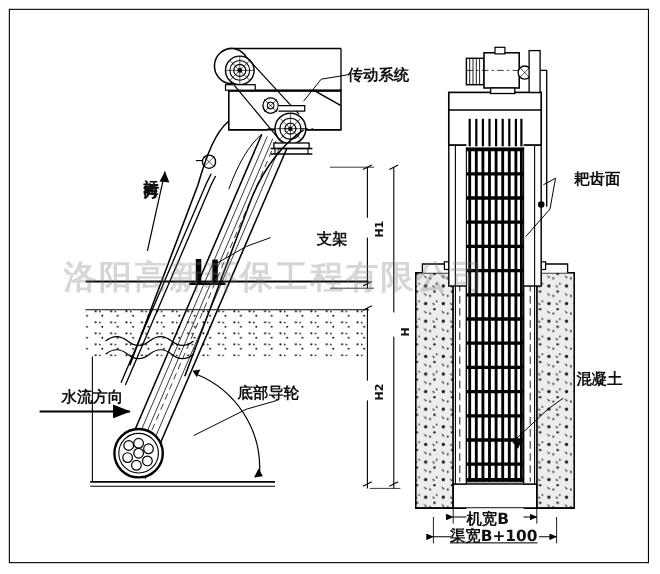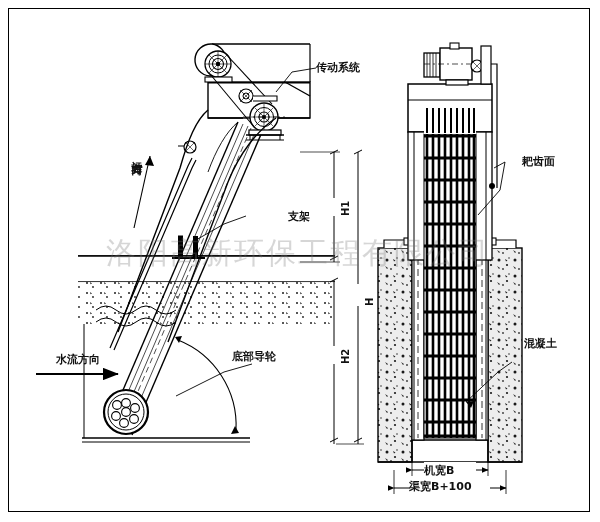--- a/index.html
+++ b/index.html
@@ -13,50 +13,49 @@
   #frame{
     position:absolute;left:8px;top:8px;
     width:582px;height:504px;
     border:1px solid #000;
     box-sizing:border-box;
   }
   #canvas{position:absolute;left:0;top:0;width:600px;height:522px;}
   .lbl{
     position:absolute;
     font-family:"DejaVu Sans","Liberation Sans",sans-serif;
-    font-size:11px;
+    font-size:14px;
     font-weight:bold;
     color:#111;
     white-space:nowrap;
     letter-spacing:0px;
   }
   .lbl.vert{
     writing-mode:vertical-rl;
     text-orientation:upright;
     letter-spacing:1px;
   }
   .lbl.small{font-size:10px;}
   .lbl.rot90{
     transform:rotate(-90deg);
     transform-origin:left top;
   }
   #watermark{
     position:absolute;
     left:58px;top:236px;
     width:470px;height:34px;
     font-size:30px;
-    font-weight:normal;
+    font-weight:bold;
     color:rgba(120,120,120,0.30);
     letter-spacing:2px;
     white-space:nowrap;
     overflow:hidden;
     font-family:"DejaVu Sans","Liberation Sans",sans-serif;
     line-height:34px;
     pointer-events:none;
-    margin-left:48px;
   }
 </style>
 </head>
 <body>
 
 <div id="stage">
 
   <div id="frame"></div>
 
   <svg id="canvas" viewBox="0 0 600 522" xmlns="http://www.w3.org/2000/svg">
@@ -367,29 +366,29 @@
   <div id="watermark">洛阳高新环保工程有限公司</div>
 
   <div class="lbl" style="left:316px;top:60px;">传动系统</div>
 
   <div class="lbl vert" style="left:128px;top:152px;">运转方向</div>
 
   <div class="lbl" style="left:244px;top:209px;margin-left:44px;">支架</div>
 
   <div class="lbl" style="left:56px;top:352px;">水流方向</div>
 
-  <div class="lbl" style="left:232px;top:349px;text-align:center;">底部导轮</div>
+  <div class="lbl" style="left:216px;top:349px;text-align:center;">底部导轮</div>
 
   <div class="lbl" style="left:502px;top:154px;padding-left:20px;">耙齿面</div>
 
   <div class="lbl" style="left:524px;top:336px;">混凝土</div>
 
   <div class="lbl" style="left:424px;top:463px;">机宽B</div>
 
-  <div class="lbl" style="left:409px;top:479px;">渠宽B+100</div>
+  <div class="lbl" style="left:409px;top:479px;text-decoration:underline;">渠宽B+100</div>
 
   <div class="lbl small rot90" style="left:340px;top:216px;">H1</div>
 
   <div class="lbl small rot90" style="left:340px;top:364px;">H2</div>
 
   <div class="lbl small rot90" style="left:364px;top:306px;">H</div>
 
 </div>
 
 </body></html>

